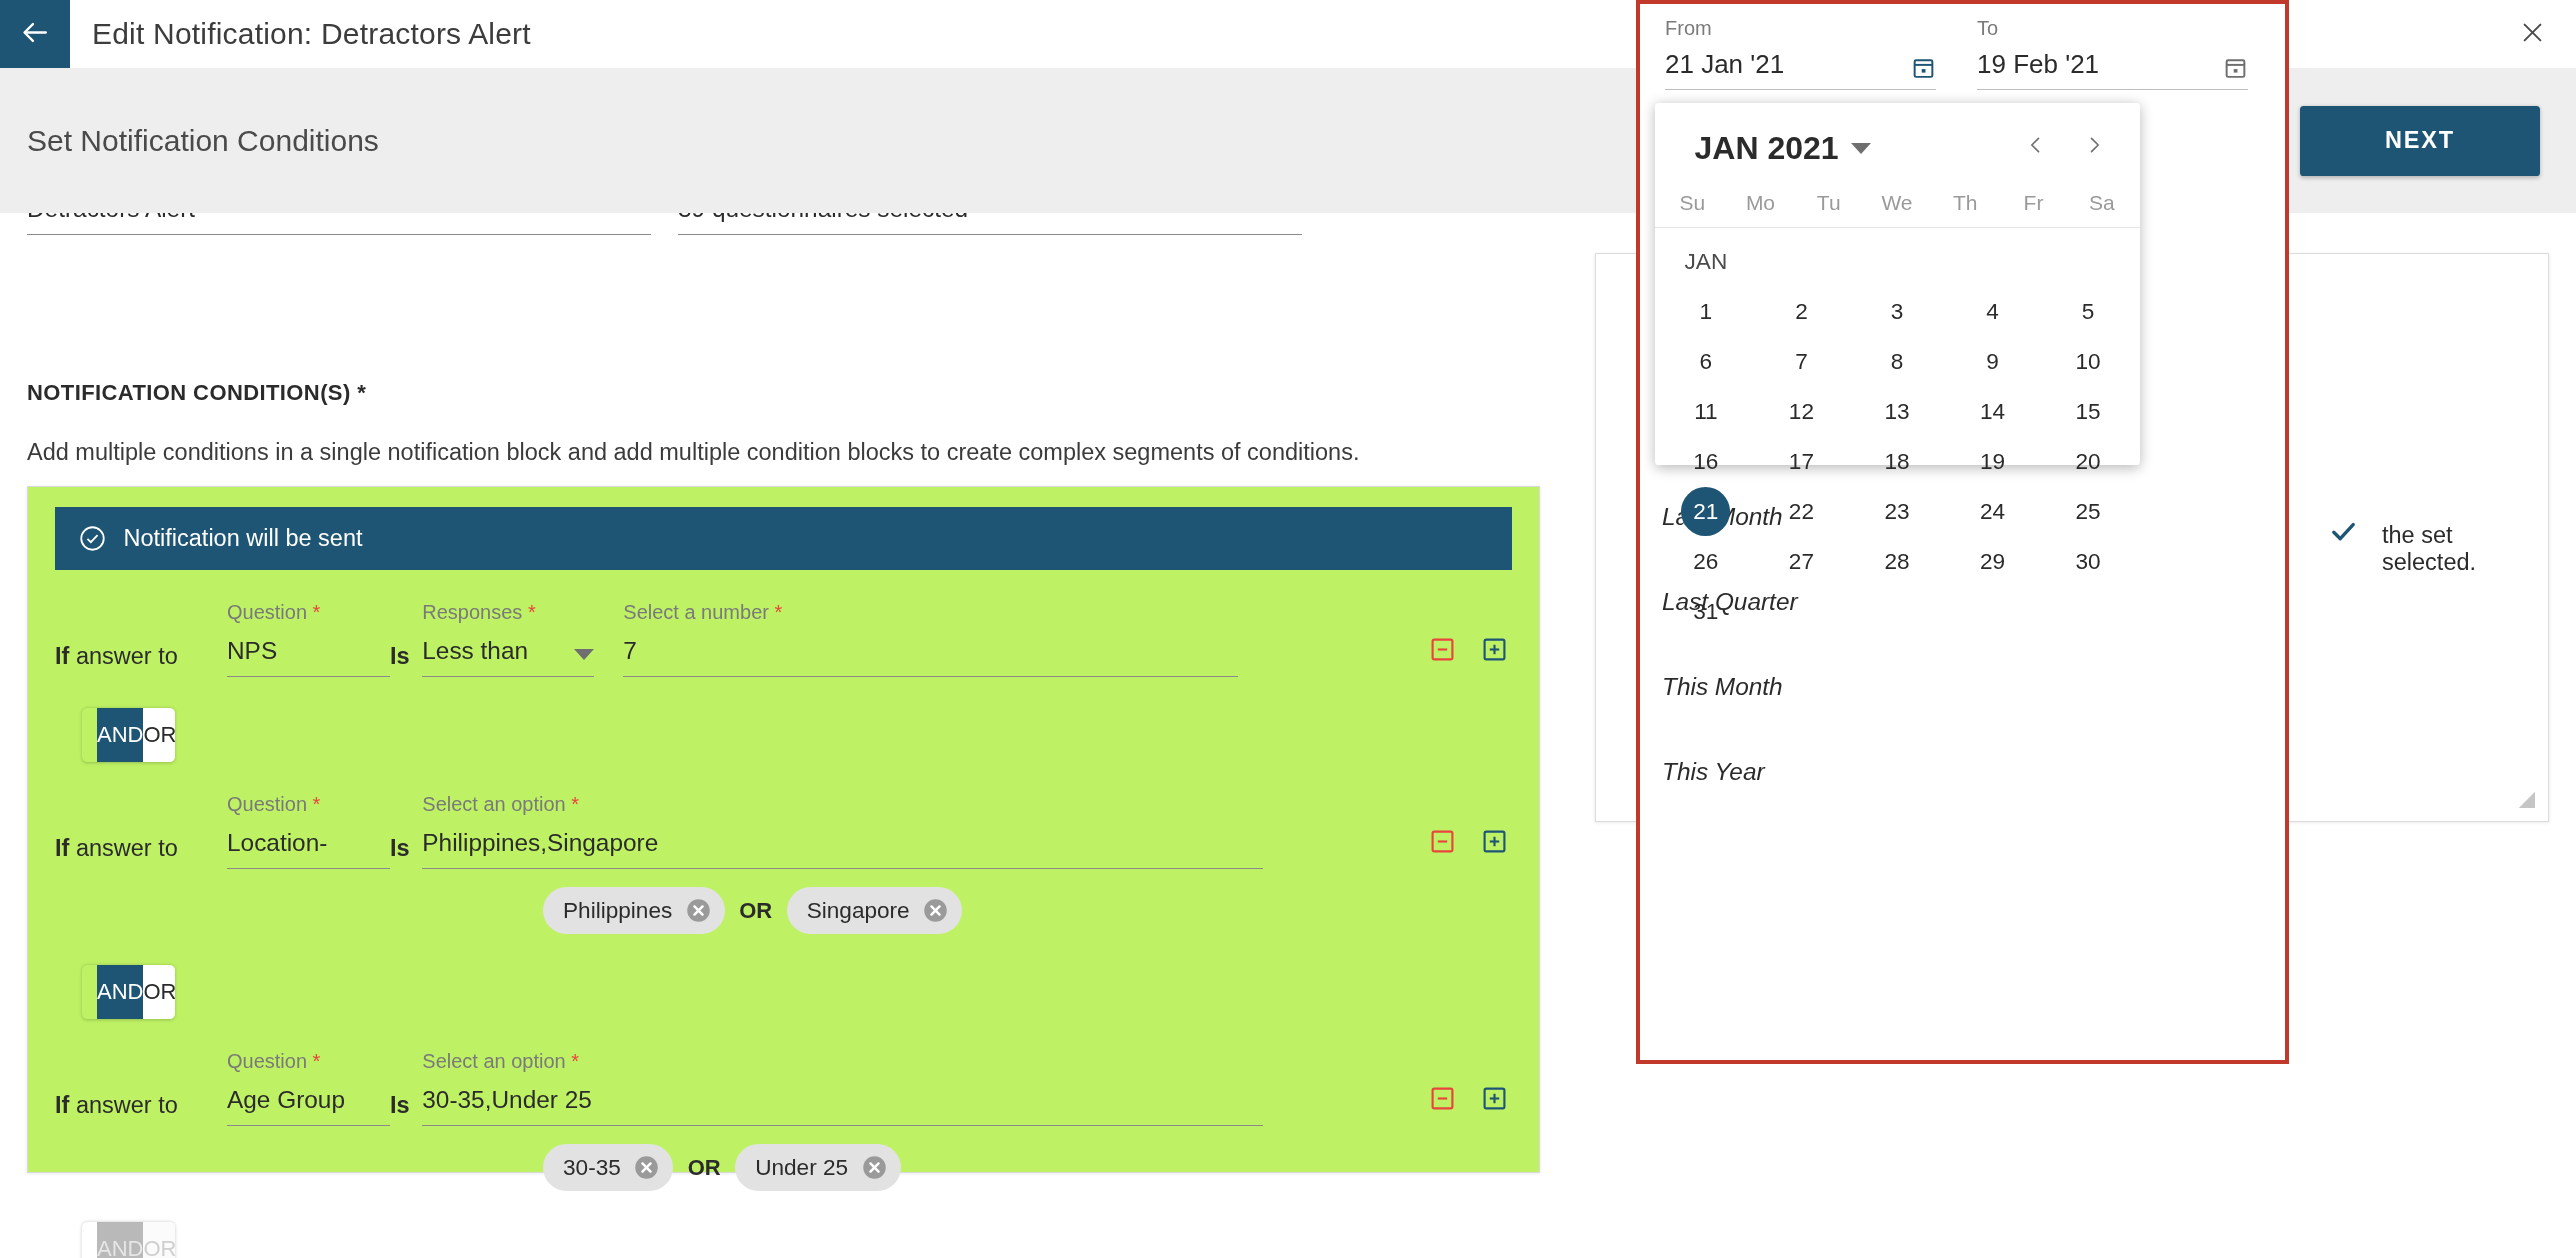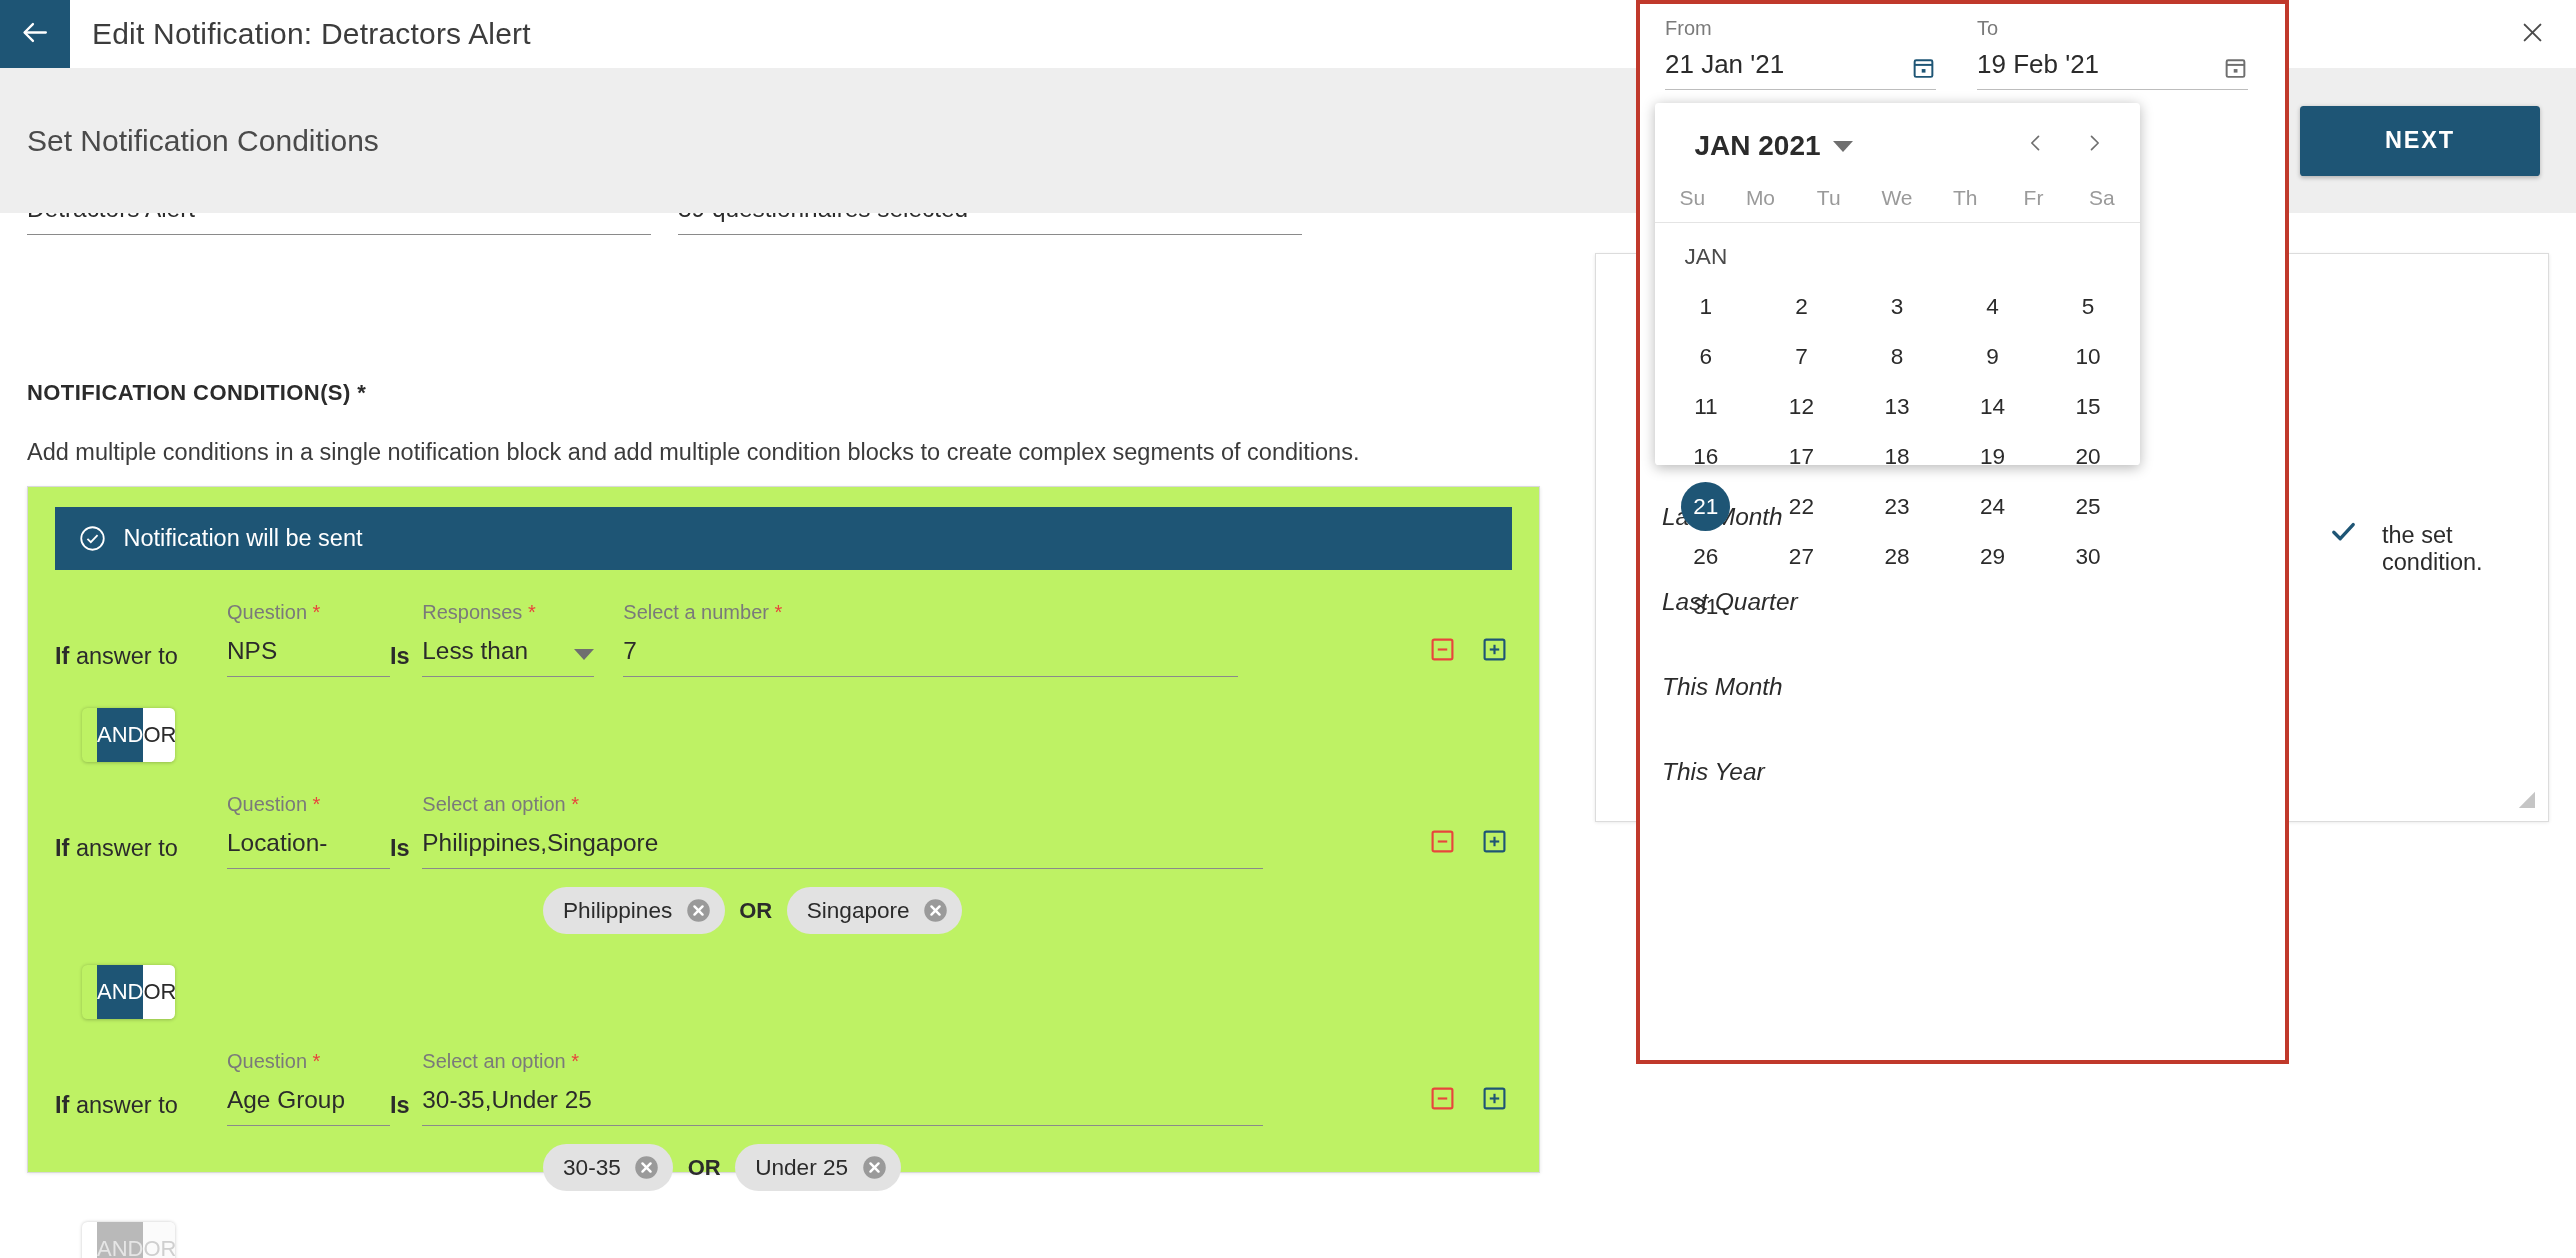--- a/index.html
+++ b/index.html
@@ -207,21 +207,21 @@
     width: 485px; height: 362px;
     background: #ffffff; border-radius: 3.6px;
     box-shadow: 0 2.7px 12.7px rgba(0,0,0,.28);
     z-index: 22;
   }
   .dp-calhead {
     display: flex; align-items: center; justify-content: space-between;
     padding: 27px 36px 0 40px;
   }
   .dp-month {
-    font-size: 28px; font-weight: 700; color: #2b2b2b;
+    font-size: 32px; font-weight: 700; color: #2b2b2b;
     display: flex; align-items: center; cursor: pointer;
   }
   .dp-month .caret { margin-left: 12.7px; }
   .dp-navs { display: flex; gap: 38px; }
   .dp-nav { cursor: pointer; width: 20px; height: 27px; }
   .dp-dow {
     display: grid; grid-template-columns: repeat(7, 1fr);
     margin-top: 23.5px; padding: 0 3.6px 12.7px 3.6px;
     border-bottom: 0.9px solid #e4e4e4;
   }
@@ -456,21 +456,21 @@
 
     </div>
 
     <div class="right-panel">
       <div class="rp-title">apore AND Age</div>
       <span class="rp-check">
         <svg viewBox="0 0 24 24" fill="none" stroke="#1e5575" stroke-width="2.6" stroke-linecap="round" stroke-linejoin="round">
           <path d="M4.5 12.6l5 5 10-11"></path>
         </svg>
       </span>
-      <div class="rp-note">the set condition.</div>
+      <div class="rp-note">the set selected.</div>
       <span class="rp-resize">
         <svg viewBox="0 0 20 20">
             <path d="M20 2 L2 20 L20 20 Z" fill="#c5c5c5"></path>
           </svg>
       </span>
     </div>
 
   </div>
 
   <div class="subheader">

